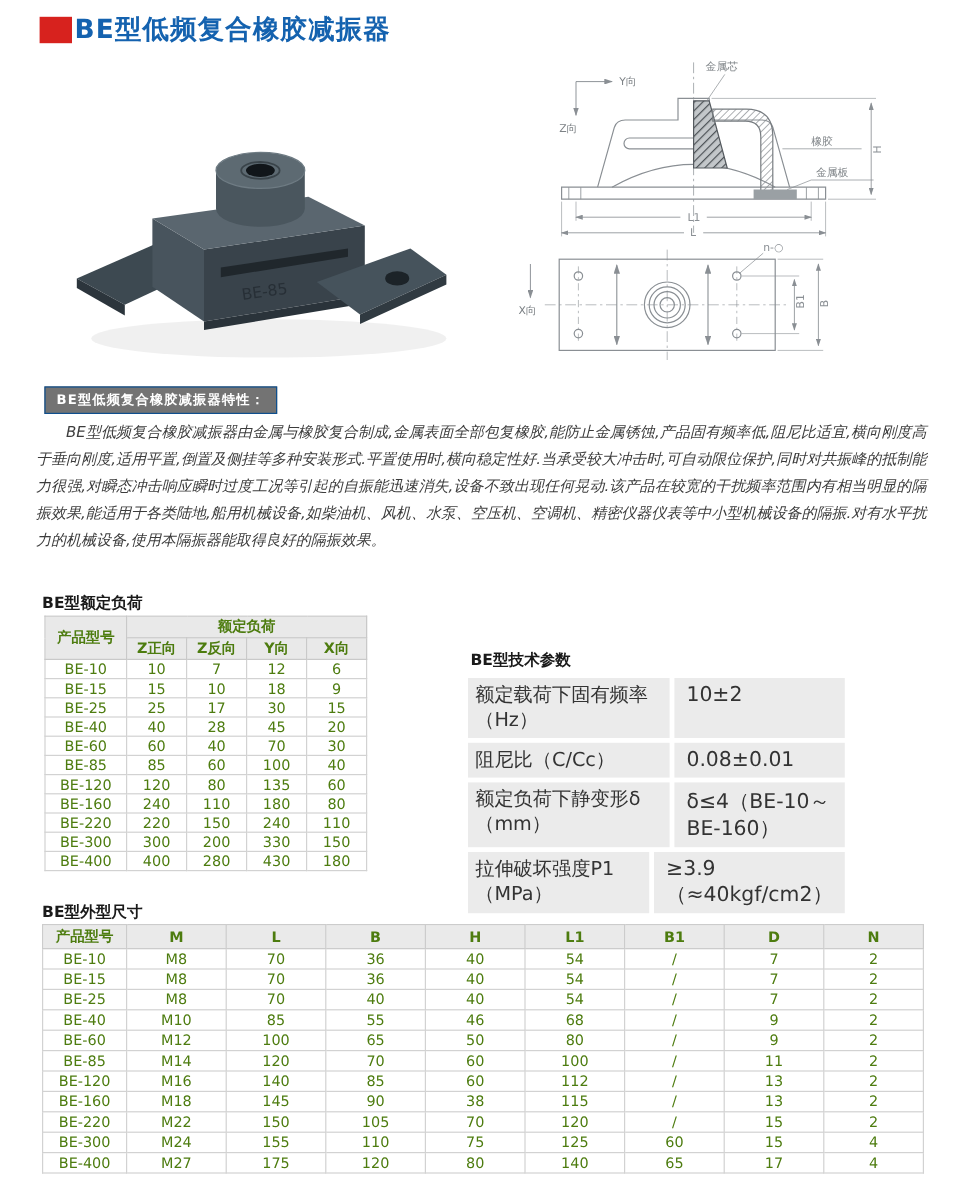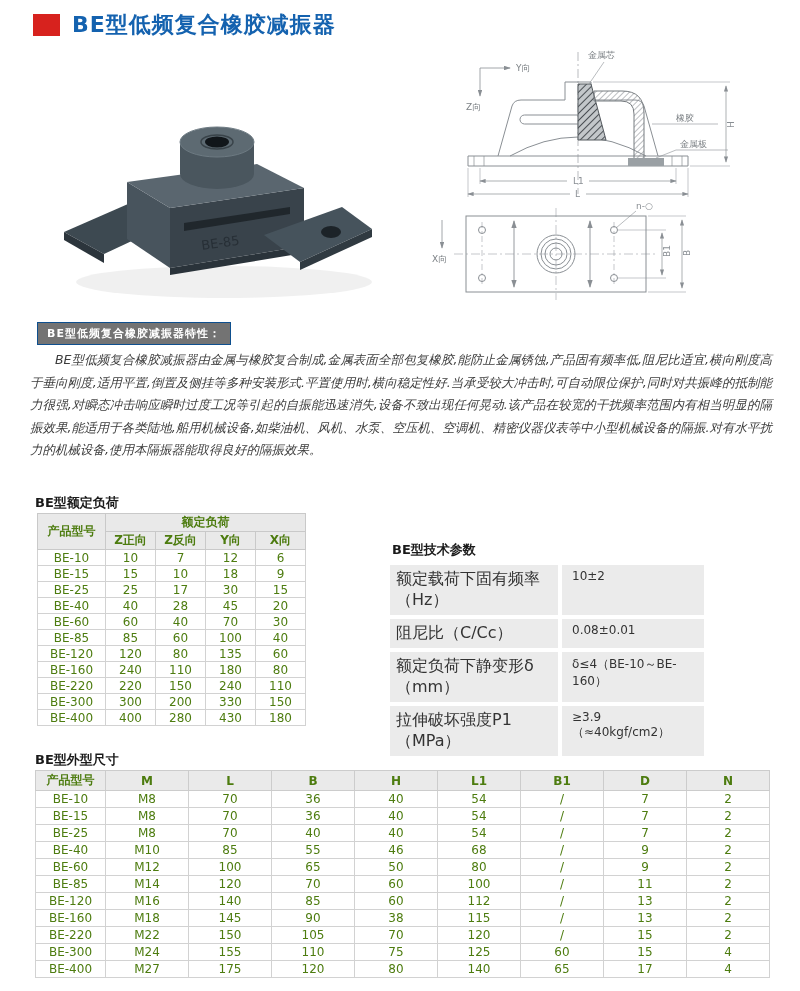--- a/index.html
+++ b/index.html
@@ -1,21 +1,21 @@
 <!DOCTYPE html>
 <html><head>
 <meta charset="utf-8">
 <style>
   * { margin:0; padding:0; box-sizing:border-box; }
   html,body { background:#fff; }
   body {
     width:800px; height:991px; position:relative; overflow:hidden;
     font-family:"DejaVu Sans","Liberation Sans",sans-serif; color:#333;
   }
-  .title-bar { position:absolute; left:33px; top:10px; display:flex; align-items:center; gap:12px; }
+  .title-bar { position:absolute; left:33px; top:10px; display:flex; align-items:center; gap:2px; }
   .red-sq { width:27px; height:22px; background:#d7221e; }
   .page-title { font-size:22px; font-weight:bold; color:#1462af; letter-spacing:1px; }
 
   .photo   { position:absolute; left:52px;  top:82px; }
   .drawing { position:absolute; left:428px; top:44px; }
 
   .feature-badge {
     position:absolute; left:37px; top:322px;
     background:#737373; border:1px solid #0e4f8e; color:#fff;
     font-size:11px; font-weight:bold; padding:3px 9px; letter-spacing:1px;
@@ -32,21 +32,21 @@
   #dims-title  { left:35px; top:751px; }
 
   table { border-collapse:collapse; table-layout:fixed; text-align:center; font-size:12px; color:#4d7c0f; }
   .t1 { position:absolute; left:37px; top:513px; width:268px; }
   .t1 th { background:#e9e9e9; border:1px solid #c9c9c9; font-weight:bold; height:18px; font-size:12px; }
   .t1 td { border:1px solid #d2d2d2; height:16px; padding:0; }
 
   .tech-rows { position:absolute; left:390px; top:565px; width:314px; }
   .tech-row { display:flex; margin-bottom:4px; }
   .tech-label { width:168px; background:#ebebeb; font-size:16px; padding:4px 6px; color:#333; }
-  .tech-value { flex:1; background:#ebebeb; font-size:12px; padding:4px 10px; margin-left:4px; color:#333; }
+  .tech-value { flex:1; background:#ebebeb; font-size:17px; padding:4px 10px; margin-left:4px; color:#333; }
 
   .t2 { position:absolute; left:35px; top:770px; width:735px; }
   .t2 th { background:#eaeaea; border:1px solid #cccccc; font-weight:bold; height:20px; font-size:12px; }
   .t2 td { border:1px solid #d2d2d2; height:16px; padding:1px 0; }
 
   svg text { font-family:"DejaVu Sans","Liberation Sans",sans-serif; }
   .dim-txt { font-size:9px; fill:#8a8f94; }
   .lbl-txt { font-size:9px; fill:#7d8286; }
 </style>
 </head>

